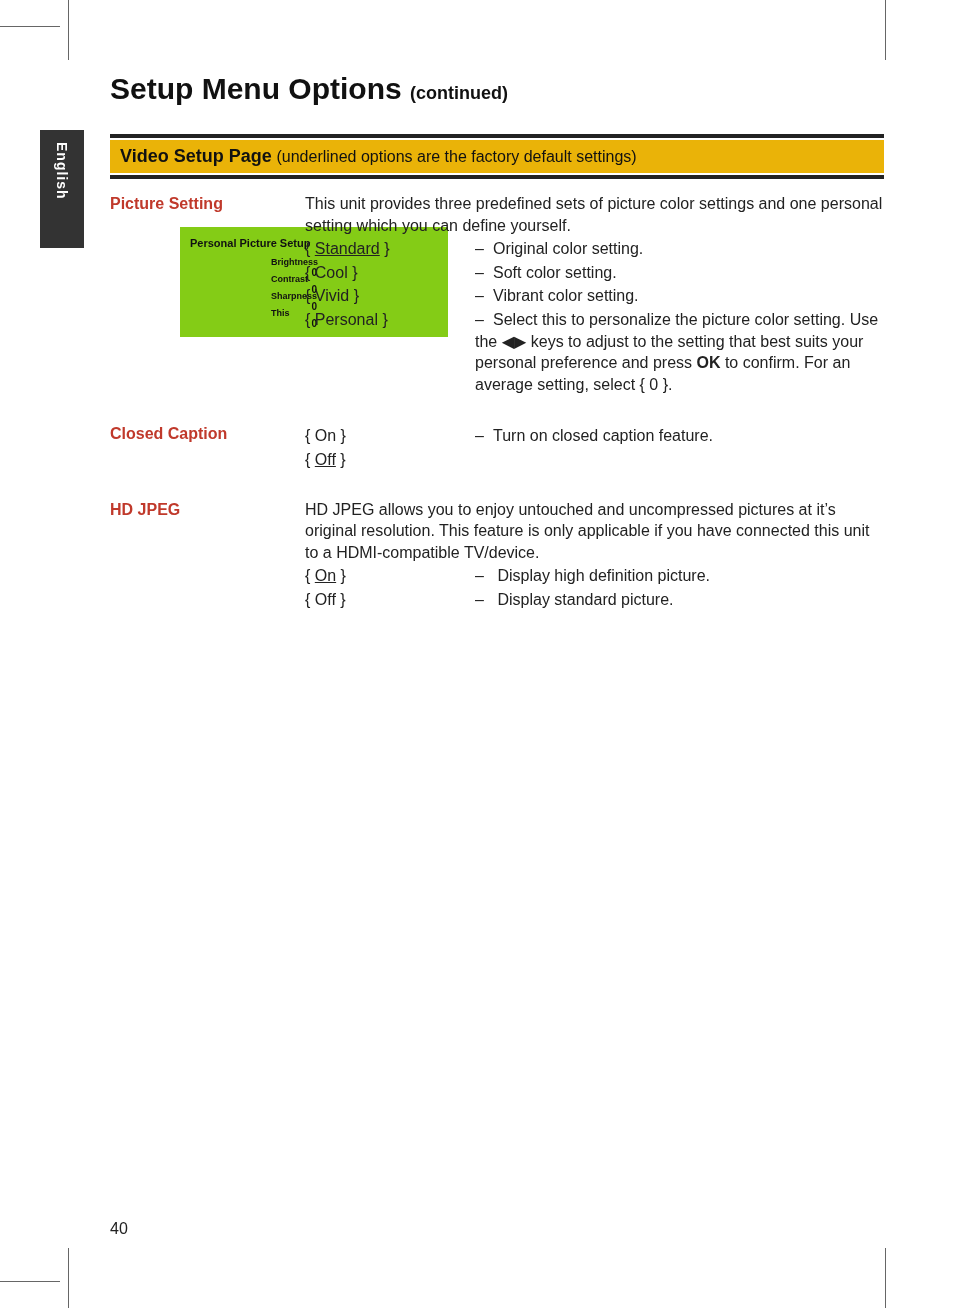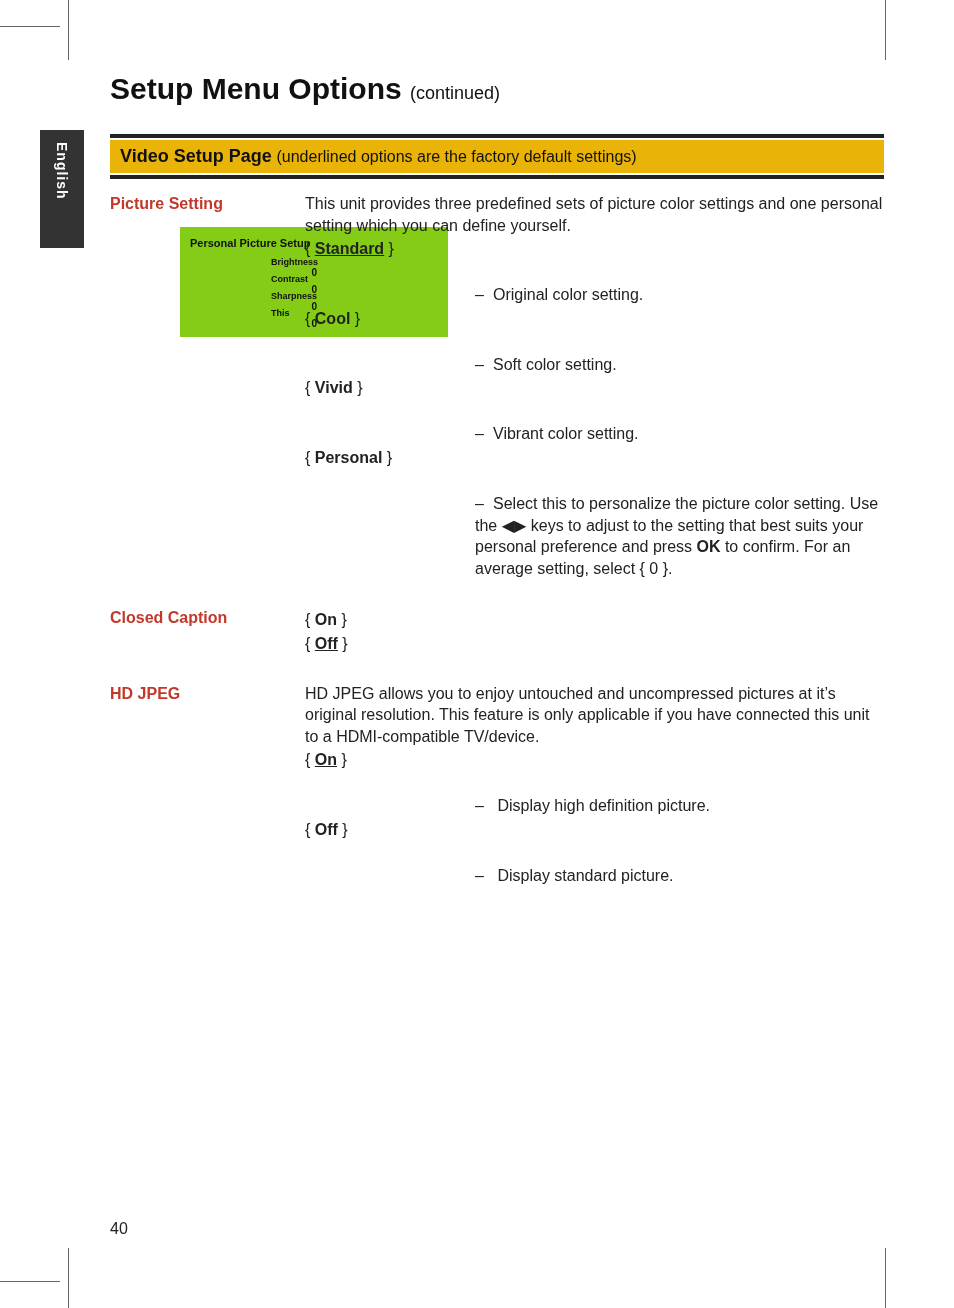--- a/index.html
+++ b/index.html
@@ -40,21 +40,21 @@
     box-sizing: border-box;
   }
   h1.title {
     font-size: 30px;
     font-weight: bold;
     margin: 0 0 4px 0;
     color: #111;
   }
   h1.title .cont {
     font-size: 18px;
-    font-weight: normal;
+    font-weight: bold;
   }
   .heavy-rule-top {
     border-top: 4px solid #222;
     margin-top: 28px;
   }
   .heavy-rule-bottom {
     border-top: 4px solid #222;
     margin-top: 2px;
   }
   .section-header {
@@ -92,23 +92,22 @@
     display: flex;
     align-items: flex-start;
     margin-top: 2px;
   }
   .opt-key {
     width: 170px;
     flex: 0 0 170px;
   }
   .opt-desc {
     flex: 1;
-    margin-top: 46px;
-  }
-  .opt-key b { font-weight: bold; text-align: right; }
+  }
+  .opt-key b { font-weight: normal; text-align: right; }
   .opt-key .default { text-decoration: underline; }
   .dash { display:inline-block; width:18px; }
   .note-label { font-weight: bold; }
   .personal-box {
     margin-top: 14px;
     margin-left: 70px;
     width: 230px;
     background: #84cc16;
     padding: 10px 28px 12px 10px;
     font-size: 10px;
@@ -254,20 +253,21 @@
           <div class="opt-desc"><span class="dash">–</span><span>Select this to personalize the picture color setting. Use the </span><span class="arrow">◀</span><span class="arrow">▶</span><span> keys to adjust to the setting that best suits your personal preference and press </span><b>OK</b><span> to confirm. For an average setting, select { 0 }.</span></div>
         </div>
       </div>
     </div>
 
     <div class="row">
       <div class="label-col">Closed Caption</div>
       <div class="body-col">
         <div class="opt-line">
           <div class="opt-key">{ <b>On</b> }</div>
+          <div class="opt-desc"><span class="dash">–</span><span>Turn on closed caption feature.</span></div>
         </div>
         <div class="opt-line">
           <div class="opt-key">{ <b class="default">Off</b> }</div>
         </div>
       </div>
     </div>
 
     <div class="row">
       <div class="label-col">HD JPEG</div>
       <div class="body-col">

